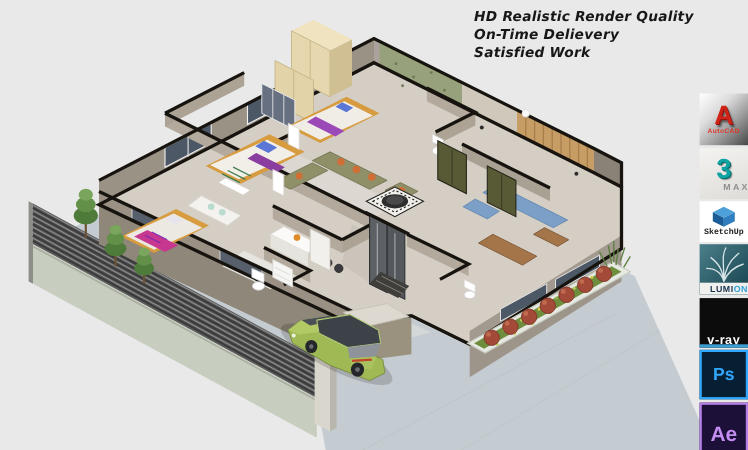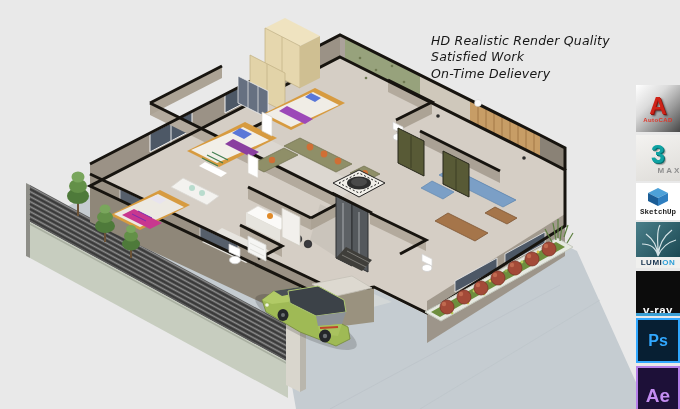--- a/index.html
+++ b/index.html
@@ -1,31 +1,31 @@
 <!DOCTYPE html>
 <html><head>
 <meta charset="utf-8">
 <style>
   html,body{margin:0;padding:0;background:#bdbdbd;}
   #stage{position:relative;width:680px;height:409px;overflow:hidden;background:#e9e9e9;font-family:"Liberation Sans",sans-serif;}
   #scene-svg{position:absolute;left:0;top:0;width:680px;height:409px;display:block;}
   
-  #promo{position:absolute;left:431px;top:7px;font-family:"DejaVu Sans",sans-serif;font-style:italic;font-weight:400;color:#171717;font-size:12.5px;line-height:16.3px;letter-spacing:.2px;white-space:nowrap;margin-top:26px;}
+  #promo{position:absolute;left:431px;top:7px;font-family:"DejaVu Sans",sans-serif;font-style:italic;font-weight:700;color:#171717;font-size:12.5px;line-height:16.3px;letter-spacing:.2px;white-space:nowrap;}
   
   .tile{position:absolute;left:636px;width:44px;box-sizing:border-box;overflow:hidden;display:flex;flex-direction:column;align-items:center;justify-content:center;}
   .tile-autocad{top:85px;height:47px;background:linear-gradient(135deg,#ffffff 0%,#dcdcdc 35%,#9a9a9a 65%,#474747 100%);}
   .acad-a{font-size:24px;font-weight:800;color:#cf2318;line-height:22px;text-shadow:1px 1px 0 #8c120a,2px 2px 2px rgba(0,0,0,.55);}
   .acad-label{font-size:6px;font-weight:700;color:#e03428;letter-spacing:.4px;}
   .tile-max{top:135px;height:46px;background:linear-gradient(160deg,#f4f3f1 0%,#dedcd8 100%);}
   .max-3{font-size:25px;font-weight:800;color:#0fa3a3;line-height:24px;text-shadow:1px 1px 0 #066a6a,2px 2px 1px rgba(0,0,0,.3);}
   .max-label{font-size:8px;font-weight:700;color:#8f8f8f;letter-spacing:2px;margin-left:23px;}
   .tile-sketchup{top:183px;height:37px;background:#ffffff;font-family:Liberation Mono, monospace;}
   .su-label{font-size:7.5px;font-weight:700;color:#222;margin-top:1px;}
   .tile-lumion{top:222px;height:46px;background:linear-gradient(135deg,#4a7f8a 0%,#16424c 100%);justify-content:flex-end;}
-  .lum-strip{width:100%;background:#f0f0ee;text-align:center;font-size:8px;font-weight:700;letter-spacing:.5px;line-height:11px;}
+  .lum-strip{width:100%;background:#f0f0ee;text-align:right;font-size:8px;font-weight:700;letter-spacing:.5px;line-height:11px;}
   .lum-pre{color:#16324e;} .lum-suf{color:#2d9fd8;}
   .tile-vray{top:271px;height:45px;background:#0c0c0c;border-bottom:3px solid #3b9fd4;gap:35px;}
   .vray-label{font-size:11.5px;font-weight:700;color:#fff;letter-spacing:.5px;line-height:12px;}
   .tile-ps{top:318px;height:45px;background:#071f33;border:2px solid #31a8ff;}
   .ps-glyph{font-size:16px;font-weight:700;color:#31a8ff;}
   .tile-ae{top:366px;height:60px;background:#1d1038;border:2px solid #b57fe8;}
   .ae-glyph{font-size:19px;font-weight:700;color:#c48df2;}
 </style>
 </head>
 <body>
@@ -367,22 +367,22 @@
     <ellipse cx="283" cy="315" rx="5.5" ry="6" fill="#24262a"></ellipse>
     <circle cx="283" cy="315" r="2" fill="#6a6e72"></circle>
     <ellipse cx="325" cy="336" rx="6" ry="6.5" fill="#24262a"></ellipse>
     <circle cx="325" cy="336" r="2.2" fill="#6a6e72"></circle>
     <circle cx="267" cy="305" r="1.8" fill="#eef2e2"></circle>
   </g>
 </svg>
 
   <div id="promo">
     <div>HD Realistic Render Quality</div>
+    <div>On-Time Delievery</div>
     <div>Satisfied Work</div>
-    <div>On-Time Delievery</div>
   </div>
 
   <div>
     <div class="tile tile-autocad">
       <div class="acad-a">A</div>
       <div class="acad-label">AutoCAD</div>
     </div>
     <div class="tile tile-max">
       <div class="max-3">3</div>
       <div class="max-label">MAX</div>

